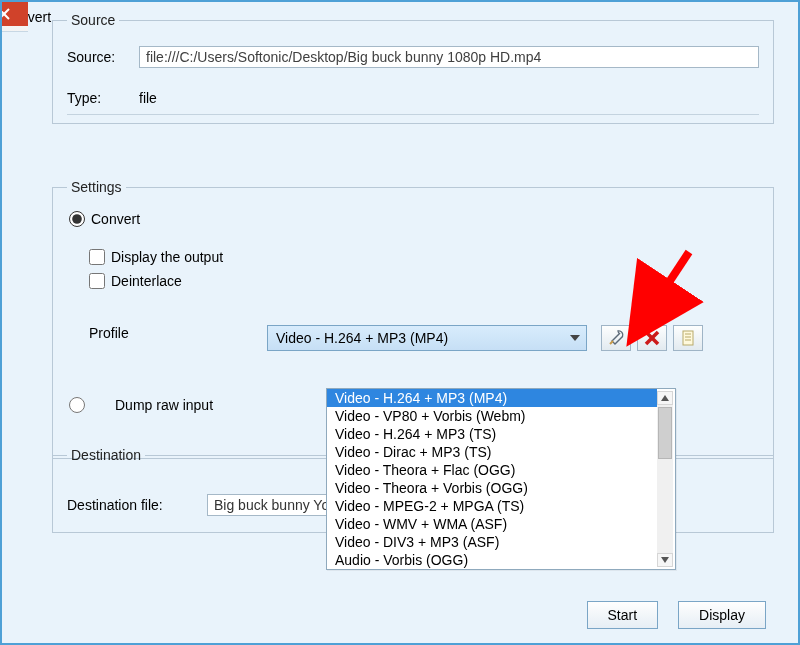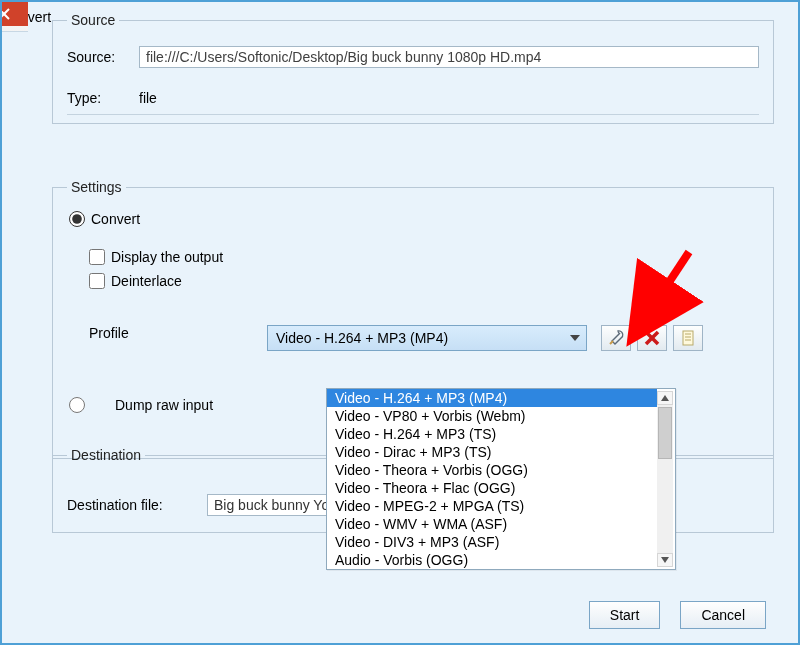--- a/index.html
+++ b/index.html
@@ -214,31 +214,31 @@
       <legend>Destination</legend>
       <div class="dest-row">
         <span class="dest-lbl">Destination file:</span>
         <input class="dest-input" value="Big buck bunny Yo" style="">
         <button class="btn browse primary">Browse</button>
       </div>
     </fieldset>
 
     <div class="bottom-actions">
       <button class="btn">Start</button>
-      <button class="btn">Cancel</button>
+      <button class="btn">Display</button>
     </div>
 
     <div class="dropdown">
       <div class="items">
         <div class="item selected">Video - H.264 + MP3 (MP4)</div>
         <div class="item">Video - VP80 + Vorbis (Webm)</div>
         <div class="item">Video - H.264 + MP3 (TS)</div>
         <div class="item">Video - Dirac + MP3 (TS)</div>
+        <div class="item">Video - Theora + Flac (OGG)</div>
         <div class="item">Video - Theora + Vorbis (OGG)</div>
-        <div class="item">Video - Theora + Flac (OGG)</div>
         <div class="item">Video - MPEG-2 + MPGA (TS)</div>
         <div class="item">Video - WMV + WMA (ASF)</div>
         <div class="item">Video - DIV3 + MP3 (ASF)</div>
         <div class="item">Audio - Vorbis (OGG)</div>
       </div>
       <div class="scrollbar">
         <div class="arrow">
           <svg class="arrow-svg" width="8" height="6" viewBox="0 0 8 6">
               <path d="M0 6 L8 6 L4 0 Z" fill="currentColor"></path>
             </svg>

